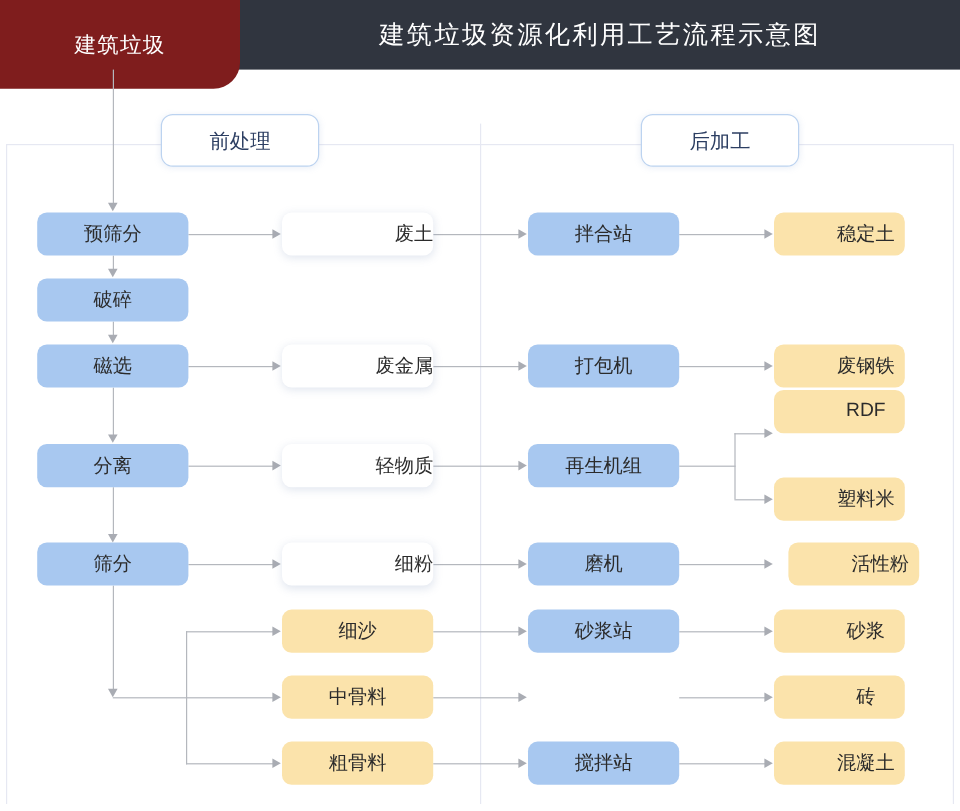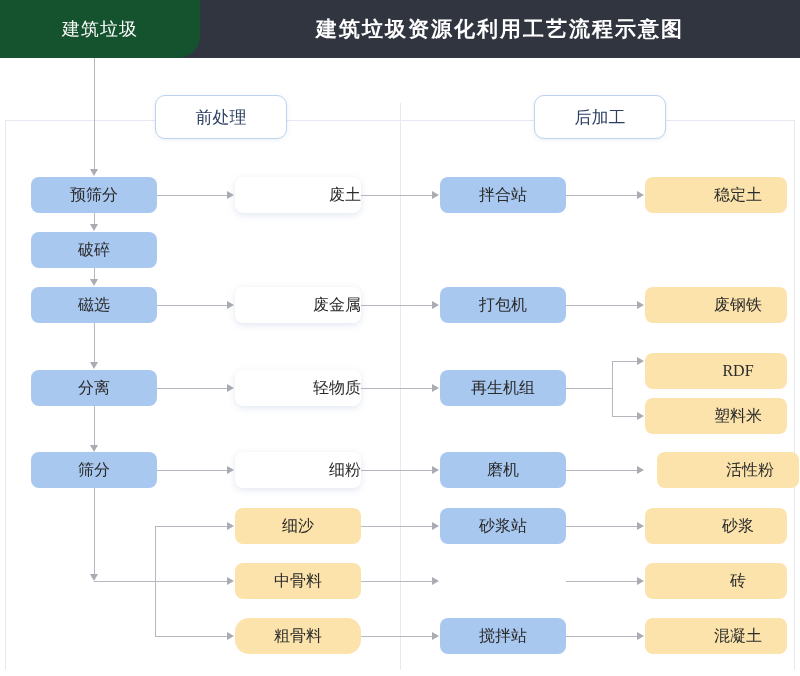--- a/index.html
+++ b/index.html
@@ -21,42 +21,42 @@
   
   .header-bar {
     position: absolute;
     left: 0; top: 0;
     width: 800px; height: 58px;
     background: #30353f;
   }
   .header-tab {
     position: absolute;
     left: 0; top: 0;
-    width: 200px; height: 58px;
-    background: #14532d;
+    width: 200px; height: 74px;
+    background: #7f1d1d;
     border-bottom-right-radius: 22px;
     display: flex;
     align-items: center;
     justify-content: center;
   }
   .header-tab-label {
     color: #ffffff;
     font-size: 18px;
     letter-spacing: 1px;
   }
   .header-title {
     position: absolute;
     left: 200px; top: 0;
     width: 600px; height: 58px;
     display: flex;
     align-items: center;
     justify-content: center;
     color: #ffffff;
     font-size: 21px;
-    font-weight: bold;
+    font-weight: normal;
     letter-spacing: 2px;
   }
 
   
   .panel {
     position: absolute;
     left: 5px; top: 120px;
     width: 790px; height: 550px;
     border: 1px solid #e6e8f2;
     border-bottom: none;
@@ -77,21 +77,21 @@
     border: 1px solid #bcd3f0;
     border-radius: 10px;
     display: flex;
     align-items: center;
     justify-content: center;
     color: #2c3e62;
     font-size: 17px;
     box-shadow: 0 1px 5px rgba(140,165,210,.18);
     box-sizing: border-box;
   }
-  #chip-pre  { left: 134px; top: 95px; width: 132px; margin-left: 21px; }
+  #chip-pre  { left: 134px; top: 95px; width: 132px; }
   #chip-post { left: 534px; top: 95px; width: 132px; }
 
   
   .node {
     position: absolute;
     height: 36px;
     border-radius: 8px;
     display: flex;
     align-items: center;
     justify-content: center;
@@ -100,21 +100,21 @@
     box-sizing: border-box;
     white-space: nowrap;
   }
   .node.blue  { background: #a8c8f0; }
   .node.white { background: #ffffff; box-shadow: 0 2px 7px rgba(120,140,180,.22); justify-content: flex-end; }
   .node.amber { background: #fbe3ab; }
 
   .col1 { left: 31px;  width: 126px; }
   .col2 { left: 235px; width: 126px; }
   .col3 { left: 440px; width: 126px; }
-  .col4 { left: 645px; width: 142px; padding-left: 44px; }
+  .col4 { left: 645px; width: 109px; padding-left: 44px; }
 
   
   .ln-h {
     position: absolute;
     height: 1px;
     background: #b4b7bd;
   }
   .ln-v {
     position: absolute;
     width: 1px;
@@ -267,21 +267,21 @@
   </div>
   <div class="node white col2" style="top:452px;">
     <span>细粉</span>
   </div>
   <div class="node amber col2" style="top:508px;">
     <span>细沙</span>
   </div>
   <div class="node amber col2" style="top:563px;">
     <span>中骨料</span>
   </div>
-  <div class="node amber col2" style="top:618px;border-radius:14px;">
+  <div class="node amber col2" style="top:618px;">
     <span>粗骨料</span>
   </div>
 
   <div class="node blue col3" style="top:177px;">
     <span>拌合站</span>
   </div>
   <div class="node blue col3" style="top:287px;">
     <span>打包机</span>
   </div>
   <div class="node blue col3" style="top:370px;">
@@ -296,21 +296,21 @@
   <div class="node blue col3" style="top:618px;">
     <span>搅拌站</span>
   </div>
 
   <div class="node amber col4" style="top:177px;">
     <span>稳定土</span>
   </div>
   <div class="node amber col4" style="top:287px;">
     <span>废钢铁</span>
   </div>
-  <div class="node amber col4" style="top:353px;font-family:Liberation Serif, serif;">
+  <div class="node amber col4" style="top:325px;">
     <span>RDF</span>
   </div>
   <div class="node amber col4" style="top:398px;">
     <span>塑料米</span>
   </div>
   <div class="node amber col4" style="top:452px;margin-left:12px;">
     <span>活性粉</span>
   </div>
   <div class="node amber col4" style="top:508px;">
     <span>砂浆</span>

